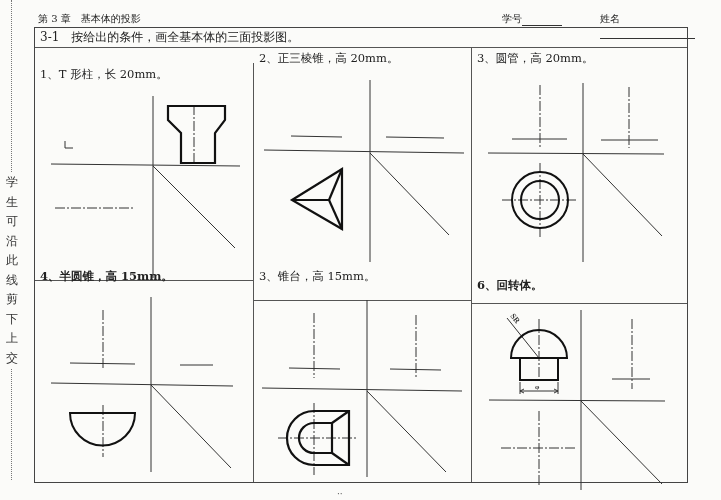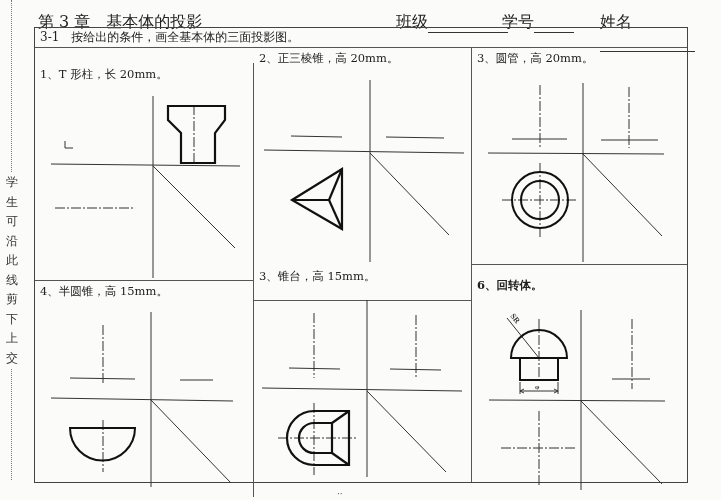--- a/index.html
+++ b/index.html
@@ -13,21 +13,21 @@
       position: absolute; left: 11px; top: 0; width: 0; height: 480px;
       border-left: 1.5px dotted #777;
     }
     .cut-text {
       position: absolute; left: 4px; top: 173px; width: 16px;
       font-size: 12px; line-height: 19.5px; text-align: center;
       background: #fbfbf9; color: #333;
     }
     .header {
       position: absolute; left: 38px; top: 8px; right: 30px; height: 20px;
-      font-size: 16px;
+      font-size: 10px;
     }
     .header .chapter { position: absolute; left: 0; top: 4px; }
     .header .field { position: absolute; top: 4px; }
     .header .uline {
       display: inline-block; border-bottom: 1px solid #333; height: 12px; vertical-align: bottom;
     }
     .frame {
       position: absolute; left: 34px; top: 27px; width: 654px; height: 456px;
       border: 1.5px solid #444; box-sizing: border-box; padding-left: 44px;
     }
@@ -55,23 +55,20 @@
   <div>此</div>
   <div>线</div>
   <div>剪</div>
   <div>下</div>
   <div>上</div>
   <div>交</div>
 </div>
 
 <div class="header">
   <span class="chapter">第 3 章　基本体的投影</span>
-  <span class="field" style="left:358px;">
-    <span>班级</span><span class="uline" style="width:80px;"></span>
-  </span>
   <span class="field" style="left:464px;">
     <span>学号</span><span class="uline" style="width:40px;"></span>
   </span>
   <span class="field" style="left:530px;margin-left:32px;">
     <span>姓名</span><span class="uline" style="width:95px;"></span>
   </span>
 </div>
 
 <div class="frame">
   <div class="title-row">3-1　按给出的条件，画全基本体的三面投影图。</div>
@@ -103,40 +100,40 @@
       </g>
       <g stroke="#111" stroke-width="2.2" fill="none">
         <polygon points="38,153 88,122 88,182"></polygon>
         <line x1="38" y1="153" x2="75" y2="153"></line>
         <line x1="88" y1="122" x2="75" y2="153"></line>
         <line x1="88" y1="182" x2="75" y2="153"></line>
       </g>
     </svg>
   </div>
 
-  <div class="cell" style="left:437px;top:19px;width:215px;height:218px;border-right:none;">
+  <div class="cell" style="left:437px;top:19px;width:215px;height:257px;border-right:none;">
     <span class="label">3、圆管，高 20mm。</span>
     <svg width="215" height="218">
       <g stroke="#333" fill="none" stroke-width="1">
         <line x1="111" y1="36" x2="111" y2="215"></line>
         <line x1="16" y1="106" x2="192" y2="107"></line>
         <line x1="111" y1="107" x2="190" y2="189"></line>
         <line x1="40" y1="92" x2="95" y2="92"></line>
         <line x1="129" y1="93" x2="186" y2="93"></line>
         <line x1="68" y1="38" x2="68" y2="100" stroke-dasharray="10,2,2,2"></line>
         <line x1="157" y1="40" x2="157" y2="101" stroke-dasharray="10,2,2,2"></line>
         <line x1="68" y1="116" x2="68" y2="192" stroke-dasharray="10,2,2,2"></line>
         <line x1="30" y1="153" x2="106" y2="153" stroke-dasharray="10,2,2,2"></line>
       </g>
       <circle cx="68" cy="153" r="28" stroke="#111" stroke-width="2" fill="none"></circle>
       <circle cx="68" cy="153" r="19" stroke="#111" stroke-width="2" fill="none"></circle>
     </svg>
   </div>
 
-  <div class="cell" style="left:0;top:252px;width:219px;height:217px;border-bottom:none;">
+  <div class="cell" style="left:0;top:237px;width:219px;height:217px;border-bottom:none;font-weight:bold;">
     <span class="label">4、半圆锥，高 15mm。</span>
     <svg width="219" height="217">
       <g stroke="#333" fill="none" stroke-width="1">
         <line x1="116" y1="32" x2="116" y2="207"></line>
         <line x1="16" y1="118" x2="198" y2="121"></line>
         <line x1="116" y1="120" x2="196" y2="203"></line>
         <line x1="35" y1="98" x2="100" y2="99"></line>
         <line x1="145" y1="100" x2="178" y2="100"></line>
         <line x1="68" y1="45" x2="68" y2="105" stroke-dasharray="10,2,2,2"></line>
         <line x1="68" y1="140" x2="68" y2="192" stroke-dasharray="10,2,2,2"></line>

